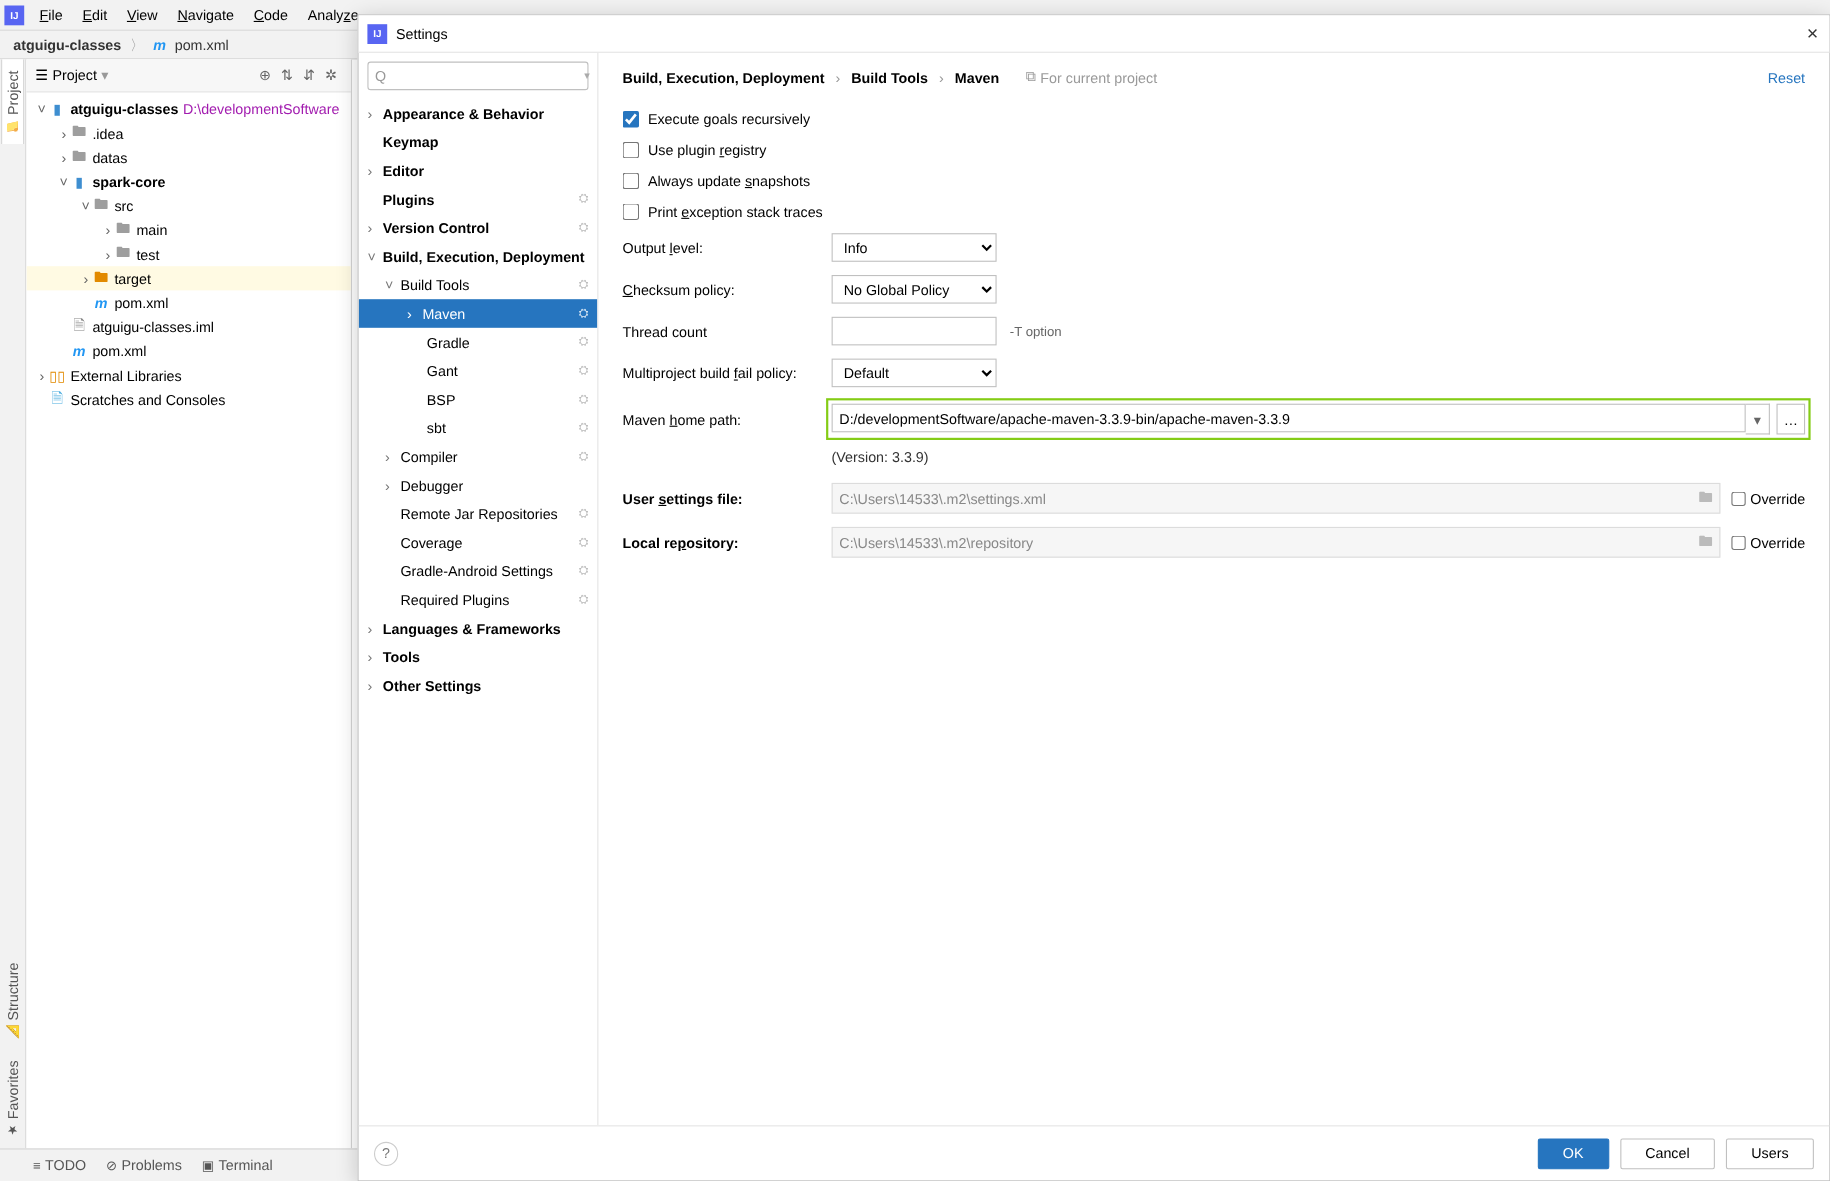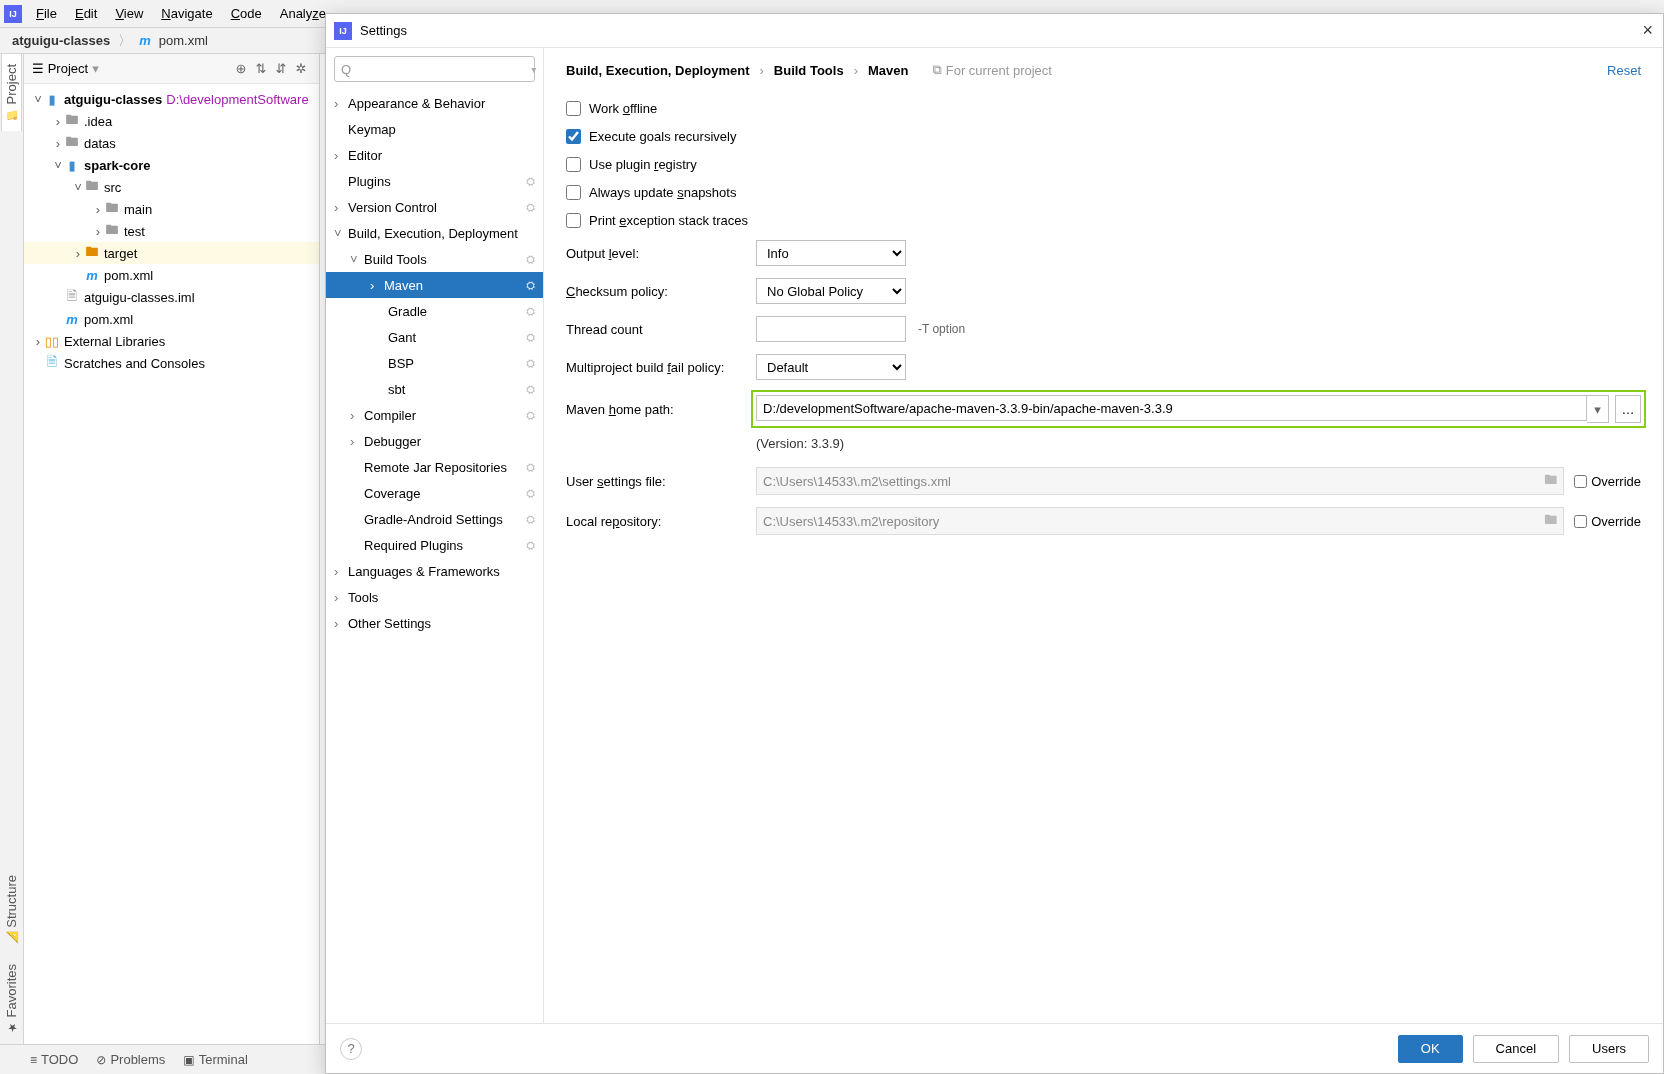--- a/index.html
+++ b/index.html
@@ -54,21 +54,21 @@
 
 
 .settings-tree { width: 218px; border-right: 1px solid #e4e4e4; display: flex; flex-direction: column; }
 .search-box { margin: 8px; height: 26px; border: 1px solid #c0c0c0; border-radius: 3px; display: flex; align-items: center; padding: 0 6px; }
 .search-box input { border: none; outline: none; flex: 1; font-size: 13px; }
 .search-box .sicon { color: #999; margin-right: 4px; }
 .stree { flex: 1; overflow: auto; }
 .stree-row { display: flex; align-items: center; height: 26px; padding-left: 8px; cursor: pointer; }
 .stree-row .arrow { width: 12px; color: #777; }
 .stree-row .lbl { margin-left: 2px; }
-.stree-row.bold .lbl { font-weight: normal; }
+.stree-row.bold .lbl { font-weight: bold; }
 .stree-row.selected { background: #2675bf; color: #fff; }
 .stree-row.selected .arrow { color: #fff; }
 .stree-row .gear { margin-left: auto; margin-right: 8px; color: #bbb; font-size: 11px; }
 .stree-row.selected .gear { color: #dbe9f5; }
 .indent1 { padding-left: 24px; }
 .indent2 { padding-left: 44px; }
 .indent3 { padding-left: 60px; }
 
 
 .settings-content { flex: 1; display: flex; flex-direction: column; padding: 14px 22px 0 22px; overflow: auto; }
@@ -93,21 +93,21 @@
 .maven-home-wrap { display: flex; align-items: center; gap: 6px; }
 .maven-home-wrap .combo { flex: 1; display: flex; }
 .maven-home-wrap input { flex: 1; border: 1px solid #c0c0c0; height: 28px; padding: 0 6px; }
 .maven-home-wrap .dd { width: 22px; height: 28px; border: 1px solid #c0c0c0; border-left: none; display: flex; align-items: center; justify-content: center; color: #666; cursor: pointer; }
 .maven-home-wrap .browse { width: 26px; height: 28px; border: 1px solid #c0c0c0; display: flex; align-items: center; justify-content: center; cursor: pointer; }
 .red-outline { border: 2px solid #84cc16; padding: 3px; margin-left: -5px; margin-right: -5px; }
 
 .version-row { margin-left: 190px; color: #333; margin-top: 4px; margin-bottom: 10px; }
 
 .path-row { display: flex; align-items: center; height: 40px; gap: 10px; }
-.path-row .plabel { width: 180px; }
+.path-row .plabel { width: 180px; font-weight: bold; }
 .path-row .plabel u { text-decoration: underline; }
 .path-row .pinput { flex: 1; display: flex; align-items: center; border: 1px solid #dcdcdc; height: 28px; background: #f6f6f6; padding: 0 6px; color: #888; }
 .path-row .pinput .ficon { margin-left: auto; color: #bbb; }
 .path-row .override { display: flex; align-items: center; gap: 4px; }
 
 
 .dlg-footer { height: 50px; border-top: 1px solid #e4e4e4; display: flex; align-items: center; padding: 0 14px; gap: 10px; }
 .dlg-footer .help { width: 22px; height: 22px; border: 1px solid #ccc; border-radius: 50%; display: flex; align-items: center; justify-content: center; color: #777; cursor: pointer; }
 .dlg-footer .spacer { flex: 1; }
 .dlg-footer button { height: 28px; padding: 0 22px; border: 1px solid #c0c0c0; background: #fff; cursor: pointer; border-radius: 2px; }
@@ -342,24 +342,20 @@
         <span class="csep">›</span>
         <span class="c">Maven</span>
         <span class="proj-hint">
             <span>⧉</span>
             <span>For current project</span>
           </span>
         <span class="reset">Reset</span>
       </div>
 
       <div class="check-row">
-          <input type="checkbox" style="">
-          <label>Work <u>o</u>ffline</label>
-        </div>
-      <div class="check-row">
           <input type="checkbox" checked="" style="">
           <label>Execute goals recursively</label>
         </div>
       <div class="check-row">
           <input type="checkbox" style="">
           <label>Use plugin <u>r</u>egistry</label>
         </div>
       <div class="check-row">
           <input type="checkbox" style="">
           <label>Always update <u>s</u>napshots</label>

